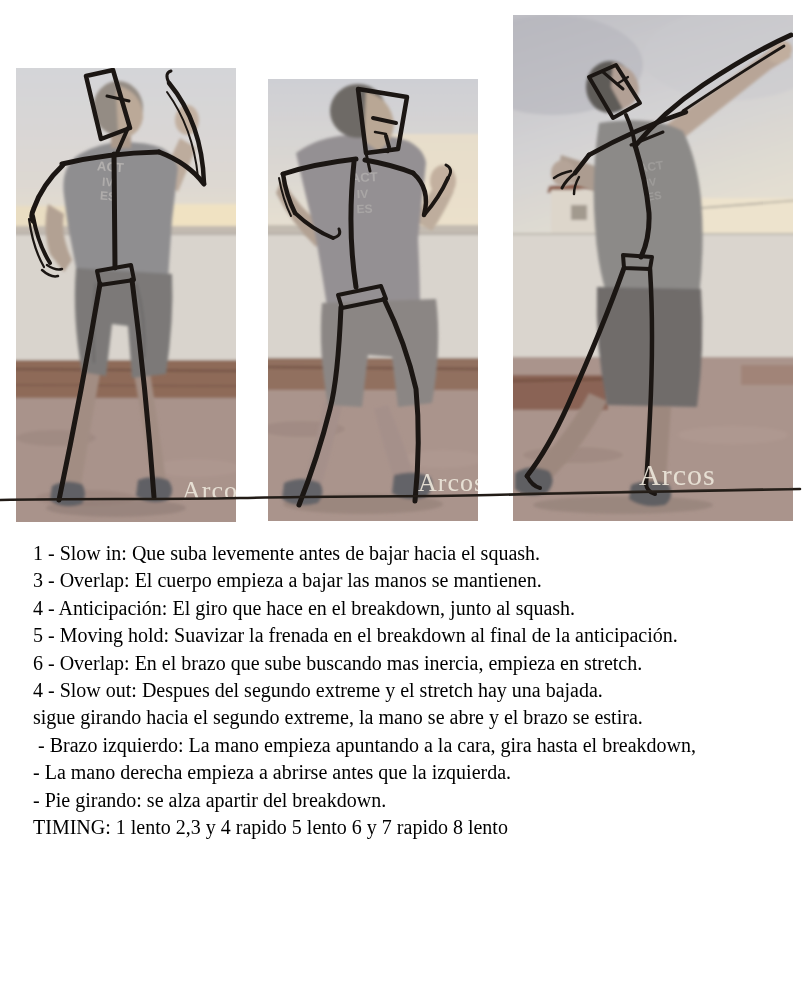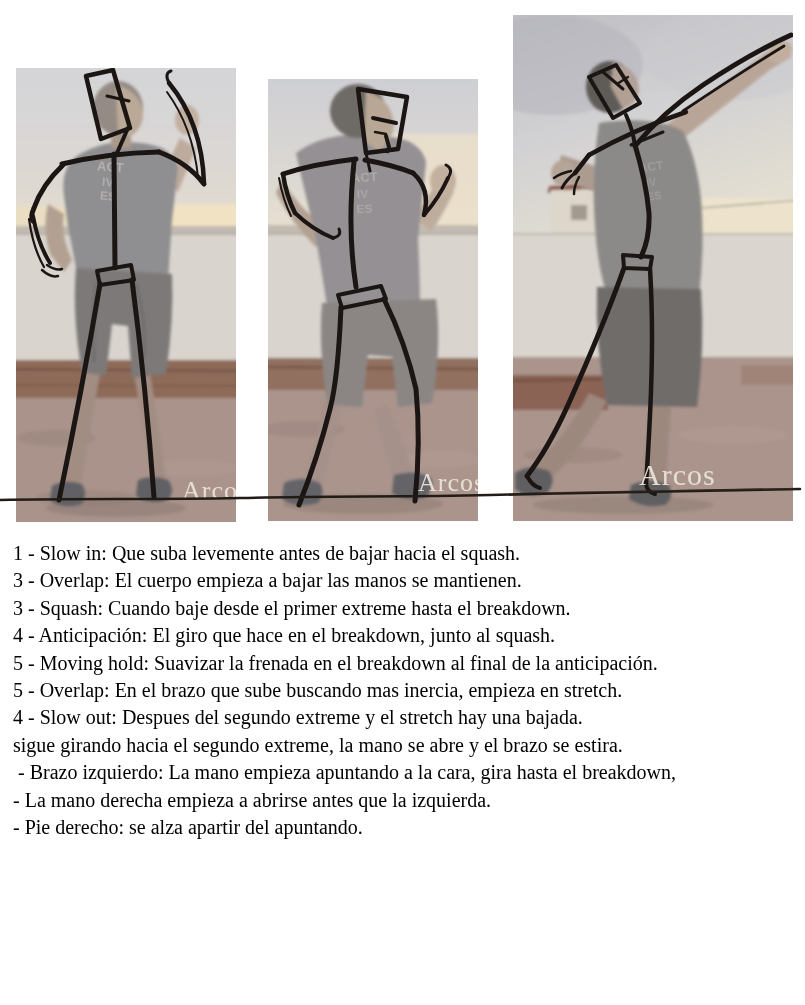--- a/index.html
+++ b/index.html
@@ -7,21 +7,21 @@
     position:relative;width:805px;height:1005px;background:#ffffff;
     font-family:"Liberation Serif", serif;overflow:hidden;
   }
   .photo{position:absolute;overflow:hidden;}
   .photo svg{display:block;width:100%;height:100%;}
   .ground-line-overlay{position:absolute;left:0;top:0;width:805px;height:1005px;pointer-events:none;z-index:5;}
   .notes{
     position:absolute;left:13px;top:540px;width:780px;z-index:2;
     color:#000;font-size:20px;line-height:27.4px;
   }
-  .notes .note{white-space:pre-wrap;}
+  .notes .note{white-space:pre-wrap;margin-left:20px;}
   .wm{font-family:"Liberation Serif",serif;fill:#ece6da;opacity:.92;letter-spacing:1px;}
   .shirt-txt{font-family:"Liberation Sans",sans-serif;font-weight:bold;}
 </style>
 </head>
 <body>
 
 <div class="page">
 
   <div class="photo" style="left:16px;top:68px;width:220px;height:454px">
     <svg viewBox="0 0 220 454">
@@ -247,24 +247,24 @@
   </div>
 
   <svg class="ground-line-overlay" viewBox="0 0 805 1005">
     <path d="M0,500 C80,498 150,500 240,498 S400,497 490,495 S650,491 800,489" stroke="#221c17" stroke-width="2.6" fill="none" stroke-linecap="round"></path>
     <path d="M520,493 C610,491.5 700,490 793,488.5" stroke="#3a332c" stroke-width="1.1" fill="none" opacity="0.55"></path>
   </svg>
 
   <div class="notes">
     <div class="note">1 - Slow in: Que suba levemente antes de bajar hacia el squash.</div>
     <div class="note">3 - Overlap: El cuerpo empieza a bajar las manos se mantienen.</div>
-    <div class="note">3 - Squash: Cuando baje desde el primer extreme hasta el breakdown.</div>
     <div class="note">4 - Anticipación: El giro que hace en el breakdown, junto al squash.</div>
     <div class="note">5 - Moving hold: Suavizar la frenada en el breakdown al final de la anticipación.</div>
-    <div class="note">5 - Overlap: En el brazo que sube buscando mas inercia, empieza en stretch.</div>
+    <div class="note">6 - Overlap: En el brazo que sube buscando mas inercia, empieza en stretch.</div>
     <div class="note">4 - Slow out: Despues del segundo extreme y el stretch hay una bajada.</div>
     <div class="note">sigue girando hacia el segundo extreme, la mano se abre y el brazo se estira.</div>
     <div class="note"> - Brazo izquierdo: La mano empieza apuntando a la cara, gira hasta el breakdown,</div>
     <div class="note">- La mano derecha empieza a abrirse antes que la izquierda.</div>
-    <div class="note">- Pie derecho: se alza apartir del apuntando.</div>
+    <div class="note">- Pie girando: se alza apartir del breakdown.</div>
+    <div class="note">TIMING: 1 lento 2,3 y 4 rapido 5 lento 6 y 7 rapido 8 lento</div>
   </div>
 
 </div>
 
 </body></html>

